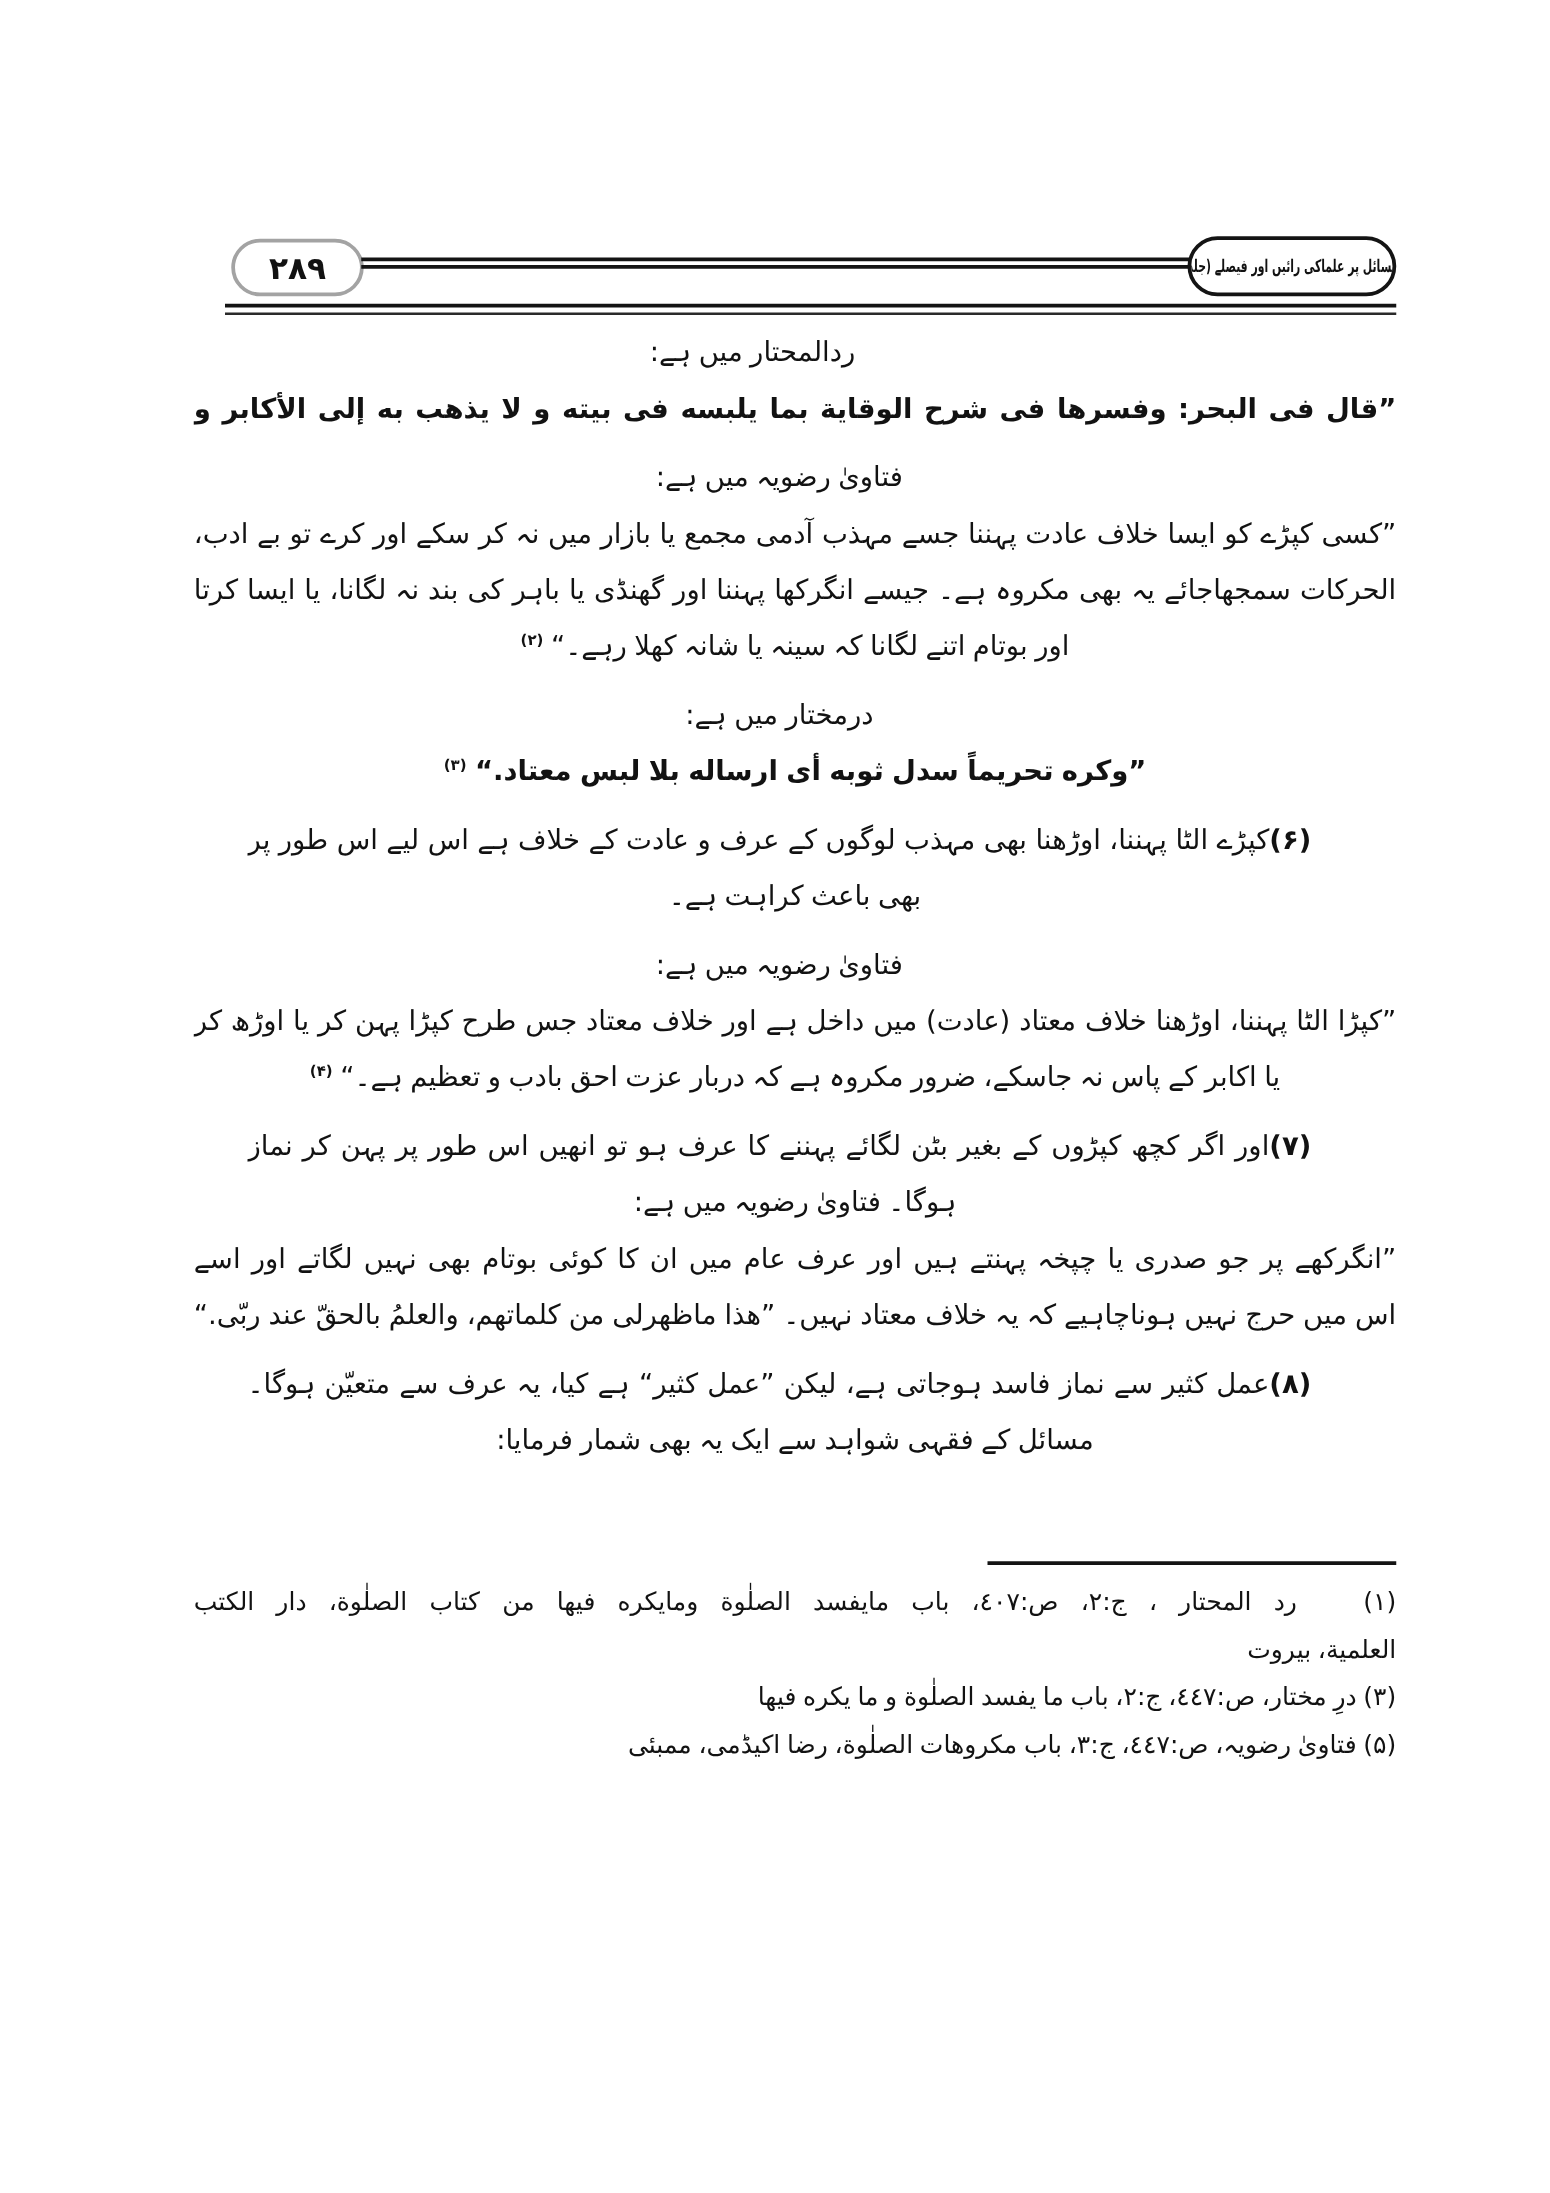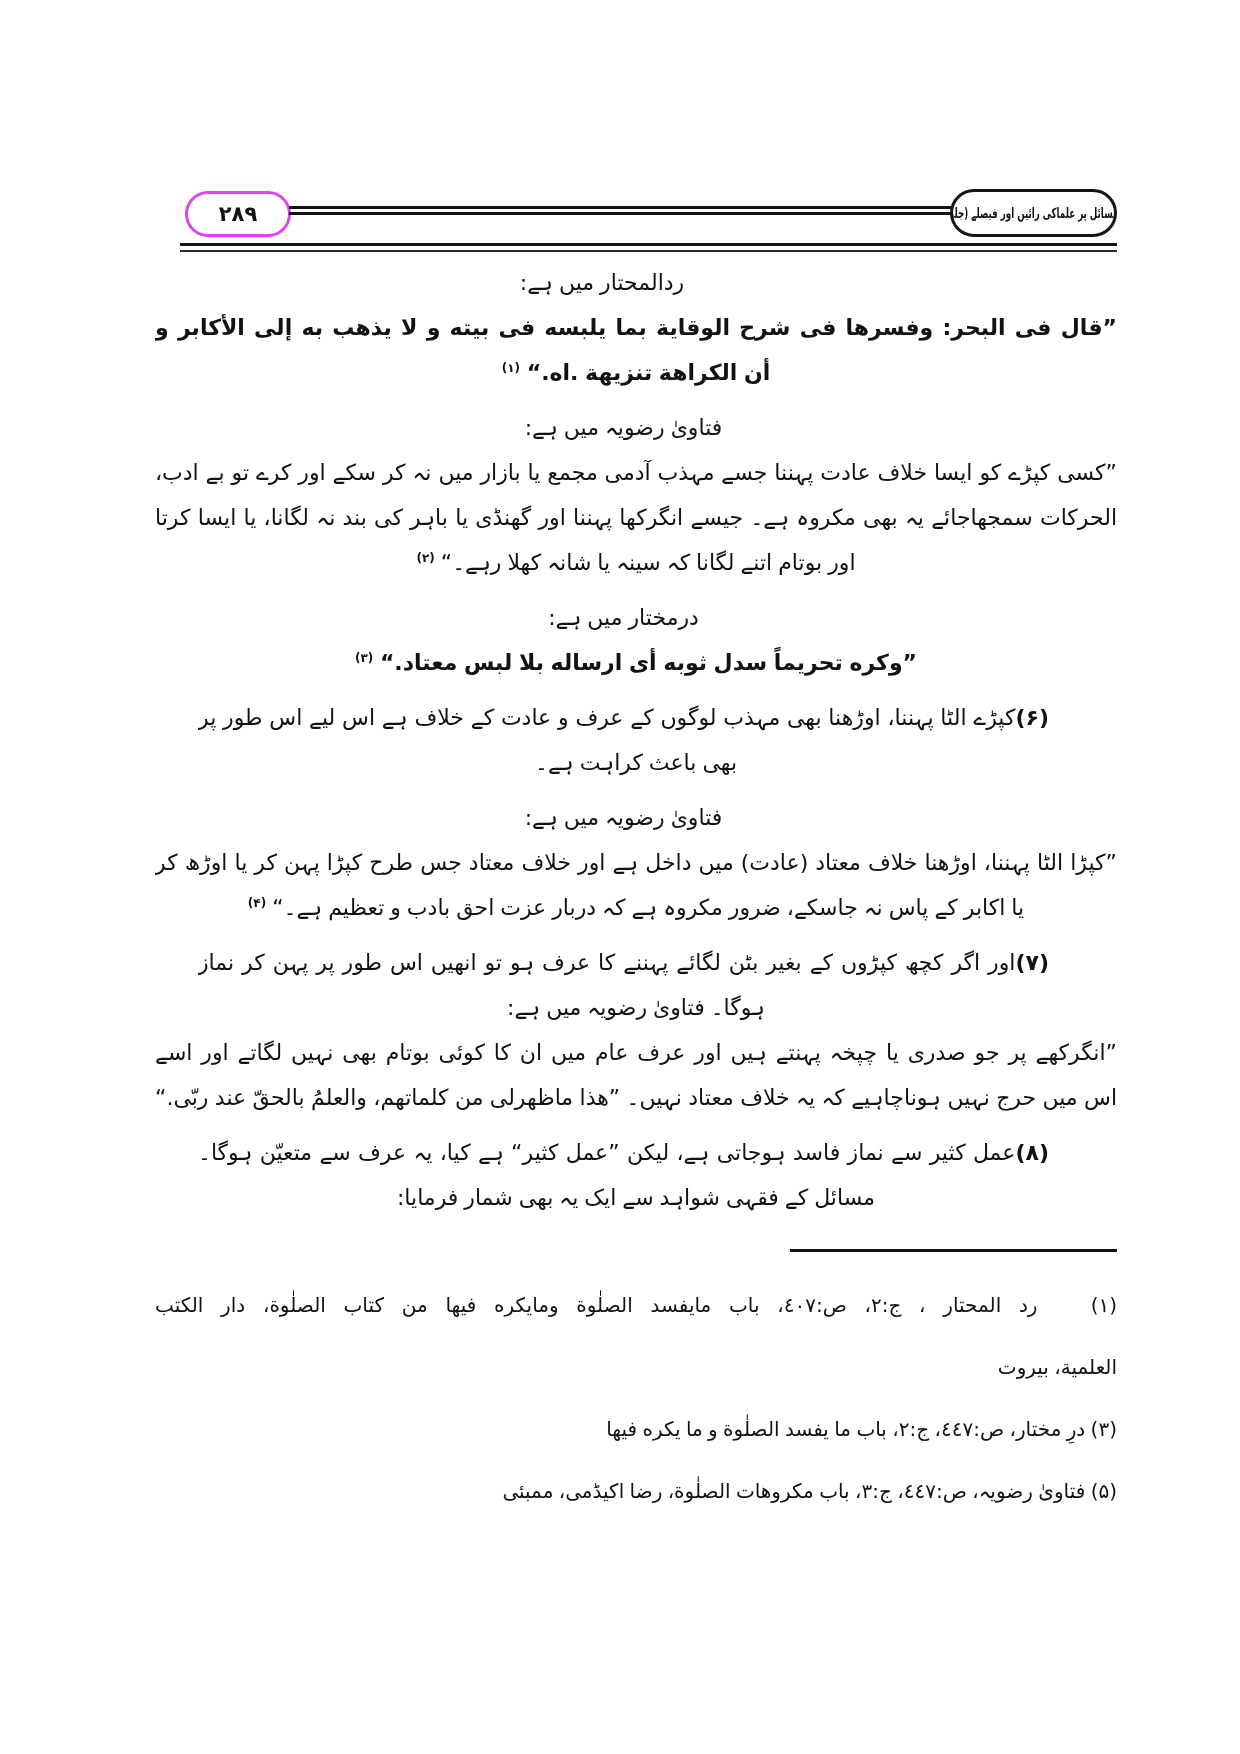--- a/index.html
+++ b/index.html
@@ -3,23 +3,23 @@
 <meta charset="utf-8">
 <style>
   html,body{margin:0;padding:0;background:#ffffff;}
   .page{
     position:relative;width:1240px;height:1754px;background:#ffffff;
     font-family:"DejaVu Sans",sans-serif;color:#121212;overflow:hidden;
   }
   
   .page-num-pill{
     position:absolute;left:185px;top:191px;width:106px;height:46px;
-    border:3px solid #d946ef;border-radius:26px;box-sizing:border-box;
+    border:3px solid #a3a3a3;border-radius:26px;box-sizing:border-box;
     display:flex;align-items:center;justify-content:center;
-    font-size:21px;font-weight:bold;direction:rtl;
+    font-size:25px;font-weight:bold;direction:rtl;
   }
   .header-connector{
     position:absolute;left:289px;top:206px;width:663px;height:9px;
     border-top:3px solid #141414;border-bottom:3px solid #141414;box-sizing:border-box;
   }
   .header-title-box{
     position:absolute;left:950px;top:189px;width:167px;height:48px;
     border:3px solid #141414;border-radius:26px;box-sizing:border-box;
     display:flex;align-items:center;justify-content:center;overflow:hidden;
     direction:rtl;
@@ -45,41 +45,40 @@
   .itemnum{font-weight:bold;}
   sup{font-size:12px;vertical-align:super;line-height:0;font-weight:bold;}
   
   .footnote-rule{
     position:absolute;left:790px;top:1249px;width:327px;height:3px;background:#141414;
   }
   .footnotes{
     position:absolute;left:155px;top:1262px;width:962px;
     direction:rtl;font-size:20px;word-spacing:-1px;
   }
-  .fline{height:38px;line-height:38px;overflow:hidden;text-align:right;white-space:nowrap;margin-top:24px;}
+  .fline{height:38px;line-height:38px;overflow:hidden;text-align:right;white-space:nowrap;}
   .fline.just{text-align:justify;text-align-last:justify;white-space:normal;}
 </style>
 </head>
 <body>
 
 <div class="page">
 
   <div class="page-num-pill">
     <span>۲۸۹</span>
   </div>
   <div class="header-connector"></div>
   <div class="header-title-box">
     <span>جدید مسائل پر علماکی رائیں اور فیصلے (جلد اول)</span>
   </div>
   <div class="header-rule"></div>
 
   <div class="body-text">
       <div class="line right indent">ردالمحتار میں ہے:</div>
       <div class="line just arabic">”قال فى البحر: وفسرها فى شرح الوقاية بما يلبسه فى بيته و لا يذهب به إلى الأكابر و الظاهر</div>
-      <div class="line right arabic">أن الكراهة تنزيهة .اه.“ <sup>(۱)</sup></div>
       <div class="line right indent gap">فتاویٰ رضویہ میں ہے:</div>
       <div class="line just">”کسی کپڑے کو ایسا خلاف عادت پہننا جسے مہذب آدمی مجمع یا بازار میں نہ کر سکے اور کرے تو بے ادب، خفیف</div>
       <div class="line just">الحرکات سمجھاجائے یہ بھی مکروہ ہے۔ جیسے انگرکھا پہننا اور گھنڈی یا باہر کی بند نہ لگانا، یا ایسا کرتا جس کے بٹن سینے پر ہیں پہننا</div>
       <div class="line right">اور بوتام اتنے لگانا کہ سینہ یا شانہ کھلا رہے۔“ <sup>(۲)</sup></div>
       <div class="line right indent gap">درمختار میں ہے:</div>
       <div class="line right arabic">”وكره تحريماً سدل ثوبه أى ارساله بلا لبس معتاد.“ <sup>(۳)</sup></div>
       <div class="line just indent gap"><span class="itemnum">(۶)</span>کپڑے الٹا پہننا، اوڑھنا بھی مہذب لوگوں کے عرف و عادت کے خلاف ہے اس لیے اس طور پر نماز پڑھنا</div>
       <div class="line right">بھی باعث کراہت ہے۔</div>
       <div class="line right indent gap">فتاویٰ رضویہ میں ہے:</div>
       <div class="line just">”کپڑا الٹا پہننا، اوڑھنا خلاف معتاد (عادت) میں داخل ہے اور خلاف معتاد جس طرح کپڑا پہن کر یا اوڑھ کر بازار میں</div>

